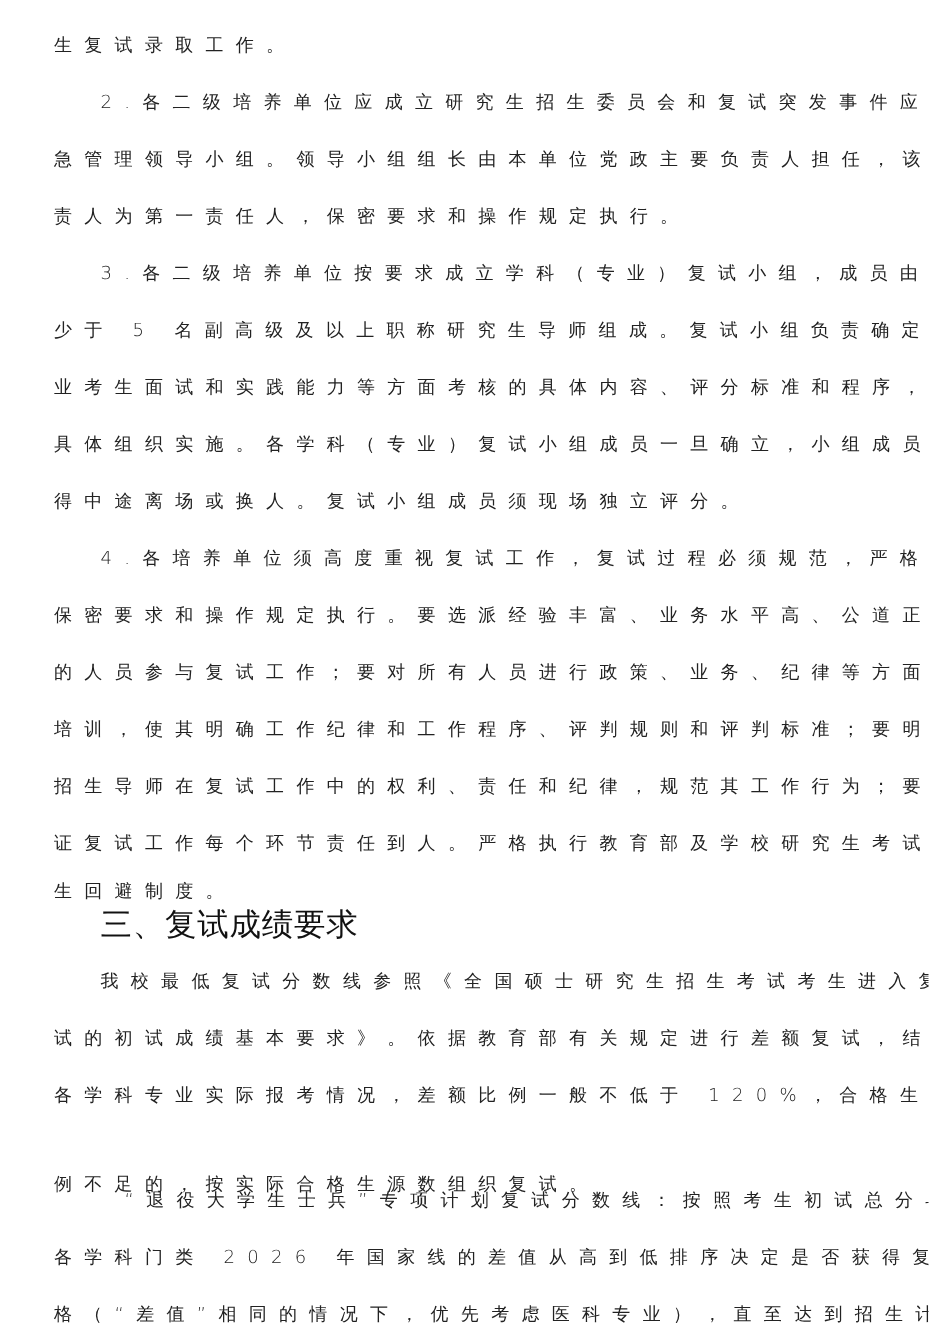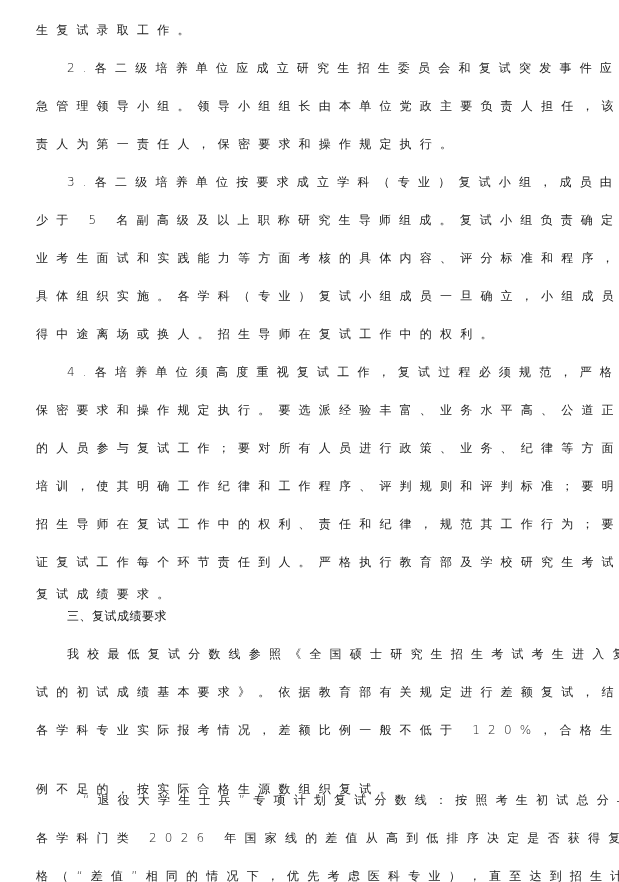--- a/index.html
+++ b/index.html
@@ -33,47 +33,47 @@
       font-weight: 300;
     }
     .line.indent { left: 31px; }
     .line.indent2 { left: 47px; }
     .heading {
       position: absolute;
       left: 31px;
       height: 38px;
       line-height: 38px;
       font-family: "DejaVu Sans", "Liberation Sans", sans-serif;
-      font-size: 12px;
+      font-size: 21px;
       letter-spacing: 0.5px;
       color: #111;
       font-weight: 500;
       white-space: nowrap;
     }
   </style>
 </head>
 <body>
 
 <div class="page">
   <div class="line" style="top:11px">生复试录取工作。</div>
   <div class="line indent" style="top:49px">2.各二级培养单位应成立研究生招生委员会和复试突发事件应</div>
   <div class="line" style="top:87px">急管理领导小组。领导小组组长由本单位党政主要负责人担任，该负</div>
   <div class="line" style="top:125px">责人为第一责任人，保密要求和操作规定执行。</div>
   <div class="line indent" style="top:163px">3.各二级培养单位按要求成立学科（专业）复试小组，成员由不</div>
   <div class="line" style="top:201px">少于 5 名副高级及以上职称研究生导师组成。复试小组负责确定本专</div>
   <div class="line" style="top:239px">业考生面试和实践能力等方面考核的具体内容、评分标准和程序，并</div>
   <div class="line" style="top:277px">具体组织实施。各学科（专业）复试小组成员一旦确立，小组成员不</div>
-  <div class="line" style="top:315px">得中途离场或换人。招生导师在复试工作中的权利。</div>
+  <div class="line" style="top:315px">得中途离场或换人。复试小组成员须现场独立评分。</div>
   <div class="line indent" style="top:353px">4.各培养单位须高度重视复试工作，复试过程必须规范，严格按</div>
   <div class="line" style="top:391px">保密要求和操作规定执行。要选派经验丰富、业务水平高、公道正派</div>
   <div class="line" style="top:429px">的人员参与复试工作；要对所有人员进行政策、业务、纪律等方面的</div>
   <div class="line" style="top:467px">培训，使其明确工作纪律和工作程序、评判规则和评判标准；要明确</div>
   <div class="line" style="top:505px">招生导师在复试工作中的权利、责任和纪律，规范其工作行为；要保</div>
   <div class="line" style="top:543px">证复试工作每个环节责任到人。严格执行教育部及学校研究生考试招</div>
-  <div class="line" style="top:575px">复试成绩要求。</div>
+  <div class="line" style="top:575px">生回避制度。</div>
 
   <div class="heading" style="top:597px">三、复试成绩要求</div>
 
   <div class="line indent" style="top:635px">我校最低复试分数线参照《全国硕士研究生招生考试考生进入复</div>
   <div class="line" style="top:673px">试的初试成绩基本要求》。依据教育部有关规定进行差额复试，结合</div>
   <div class="line" style="top:711px">各学科专业实际报考情况，差额比例一般不低于 120%，合格生源比</div>
   <div class="line" style="top:770px">例不足的，按实际合格生源数组织复试。</div>
   <div class="line indent2" style="top:781px">“退役大学生士兵”专项计划复试分数线：按照考生初试总分与</div>
   <div class="line" style="top:819px">各学科门类 2026 年国家线的差值从高到低排序决定是否获得复试资</div>
   <div class="line" style="top:857px">格（“差值”相同的情况下，优先考虑医科专业），直至达到招生计</div>

